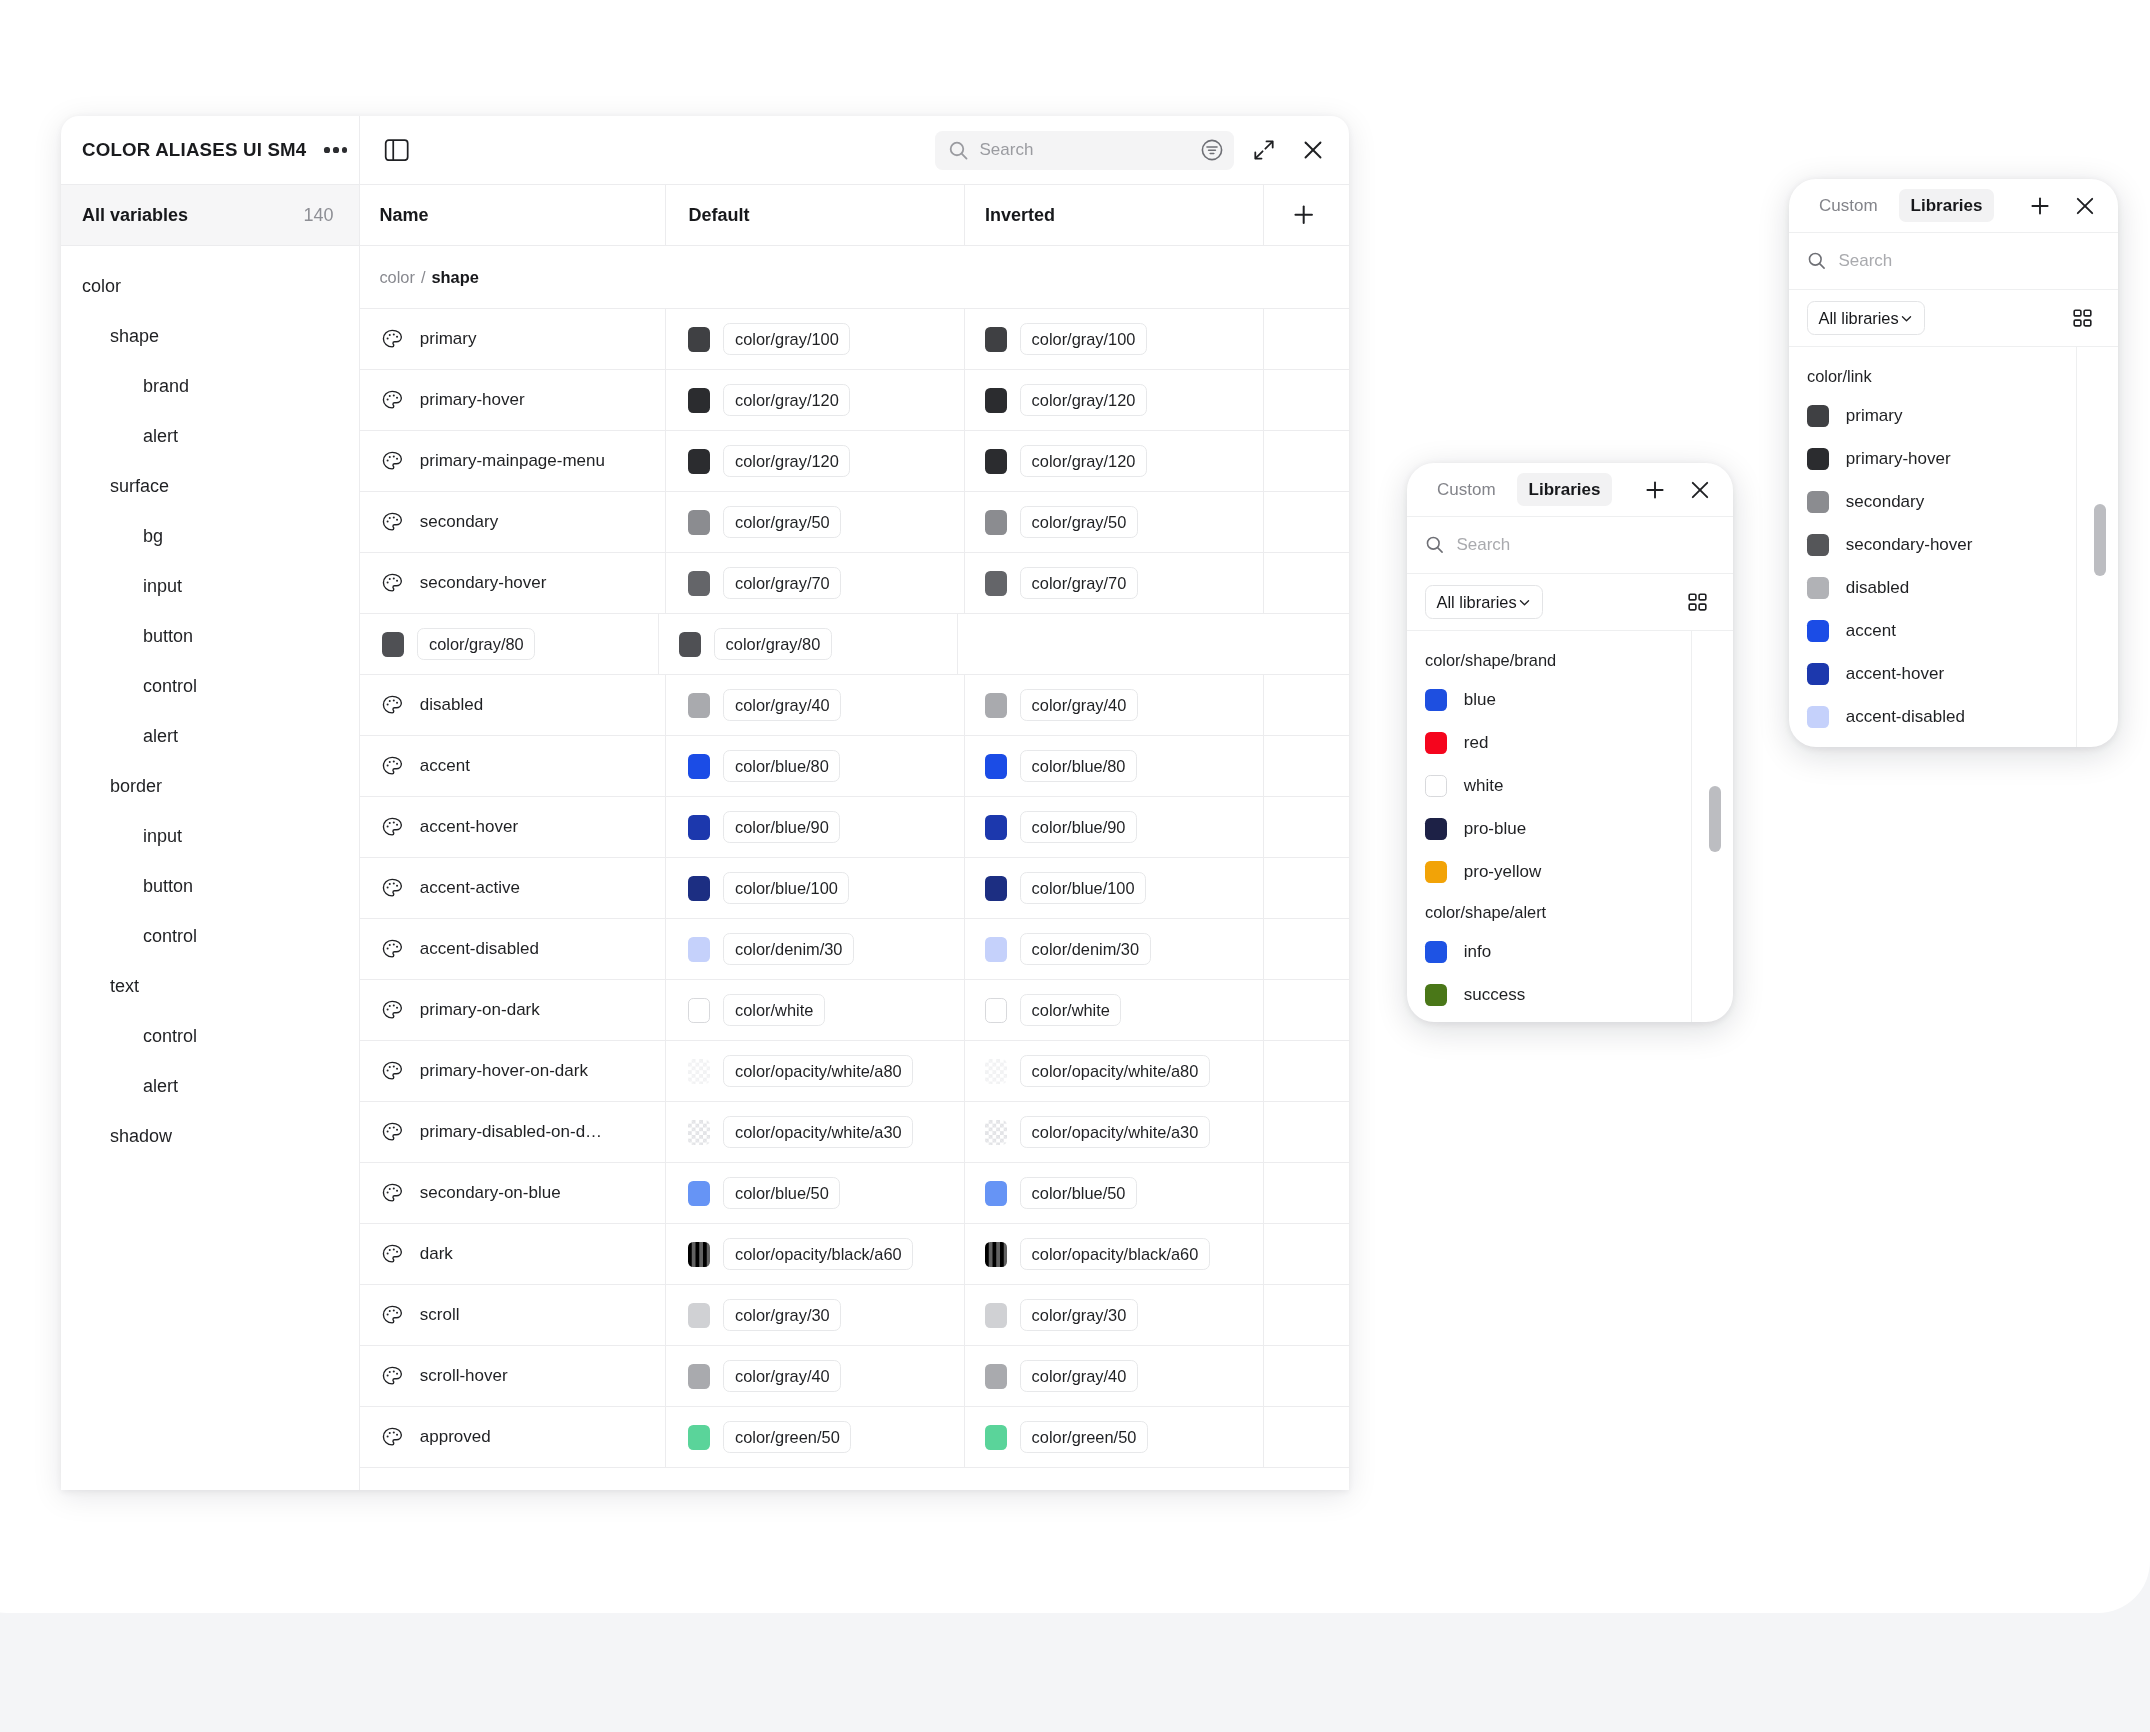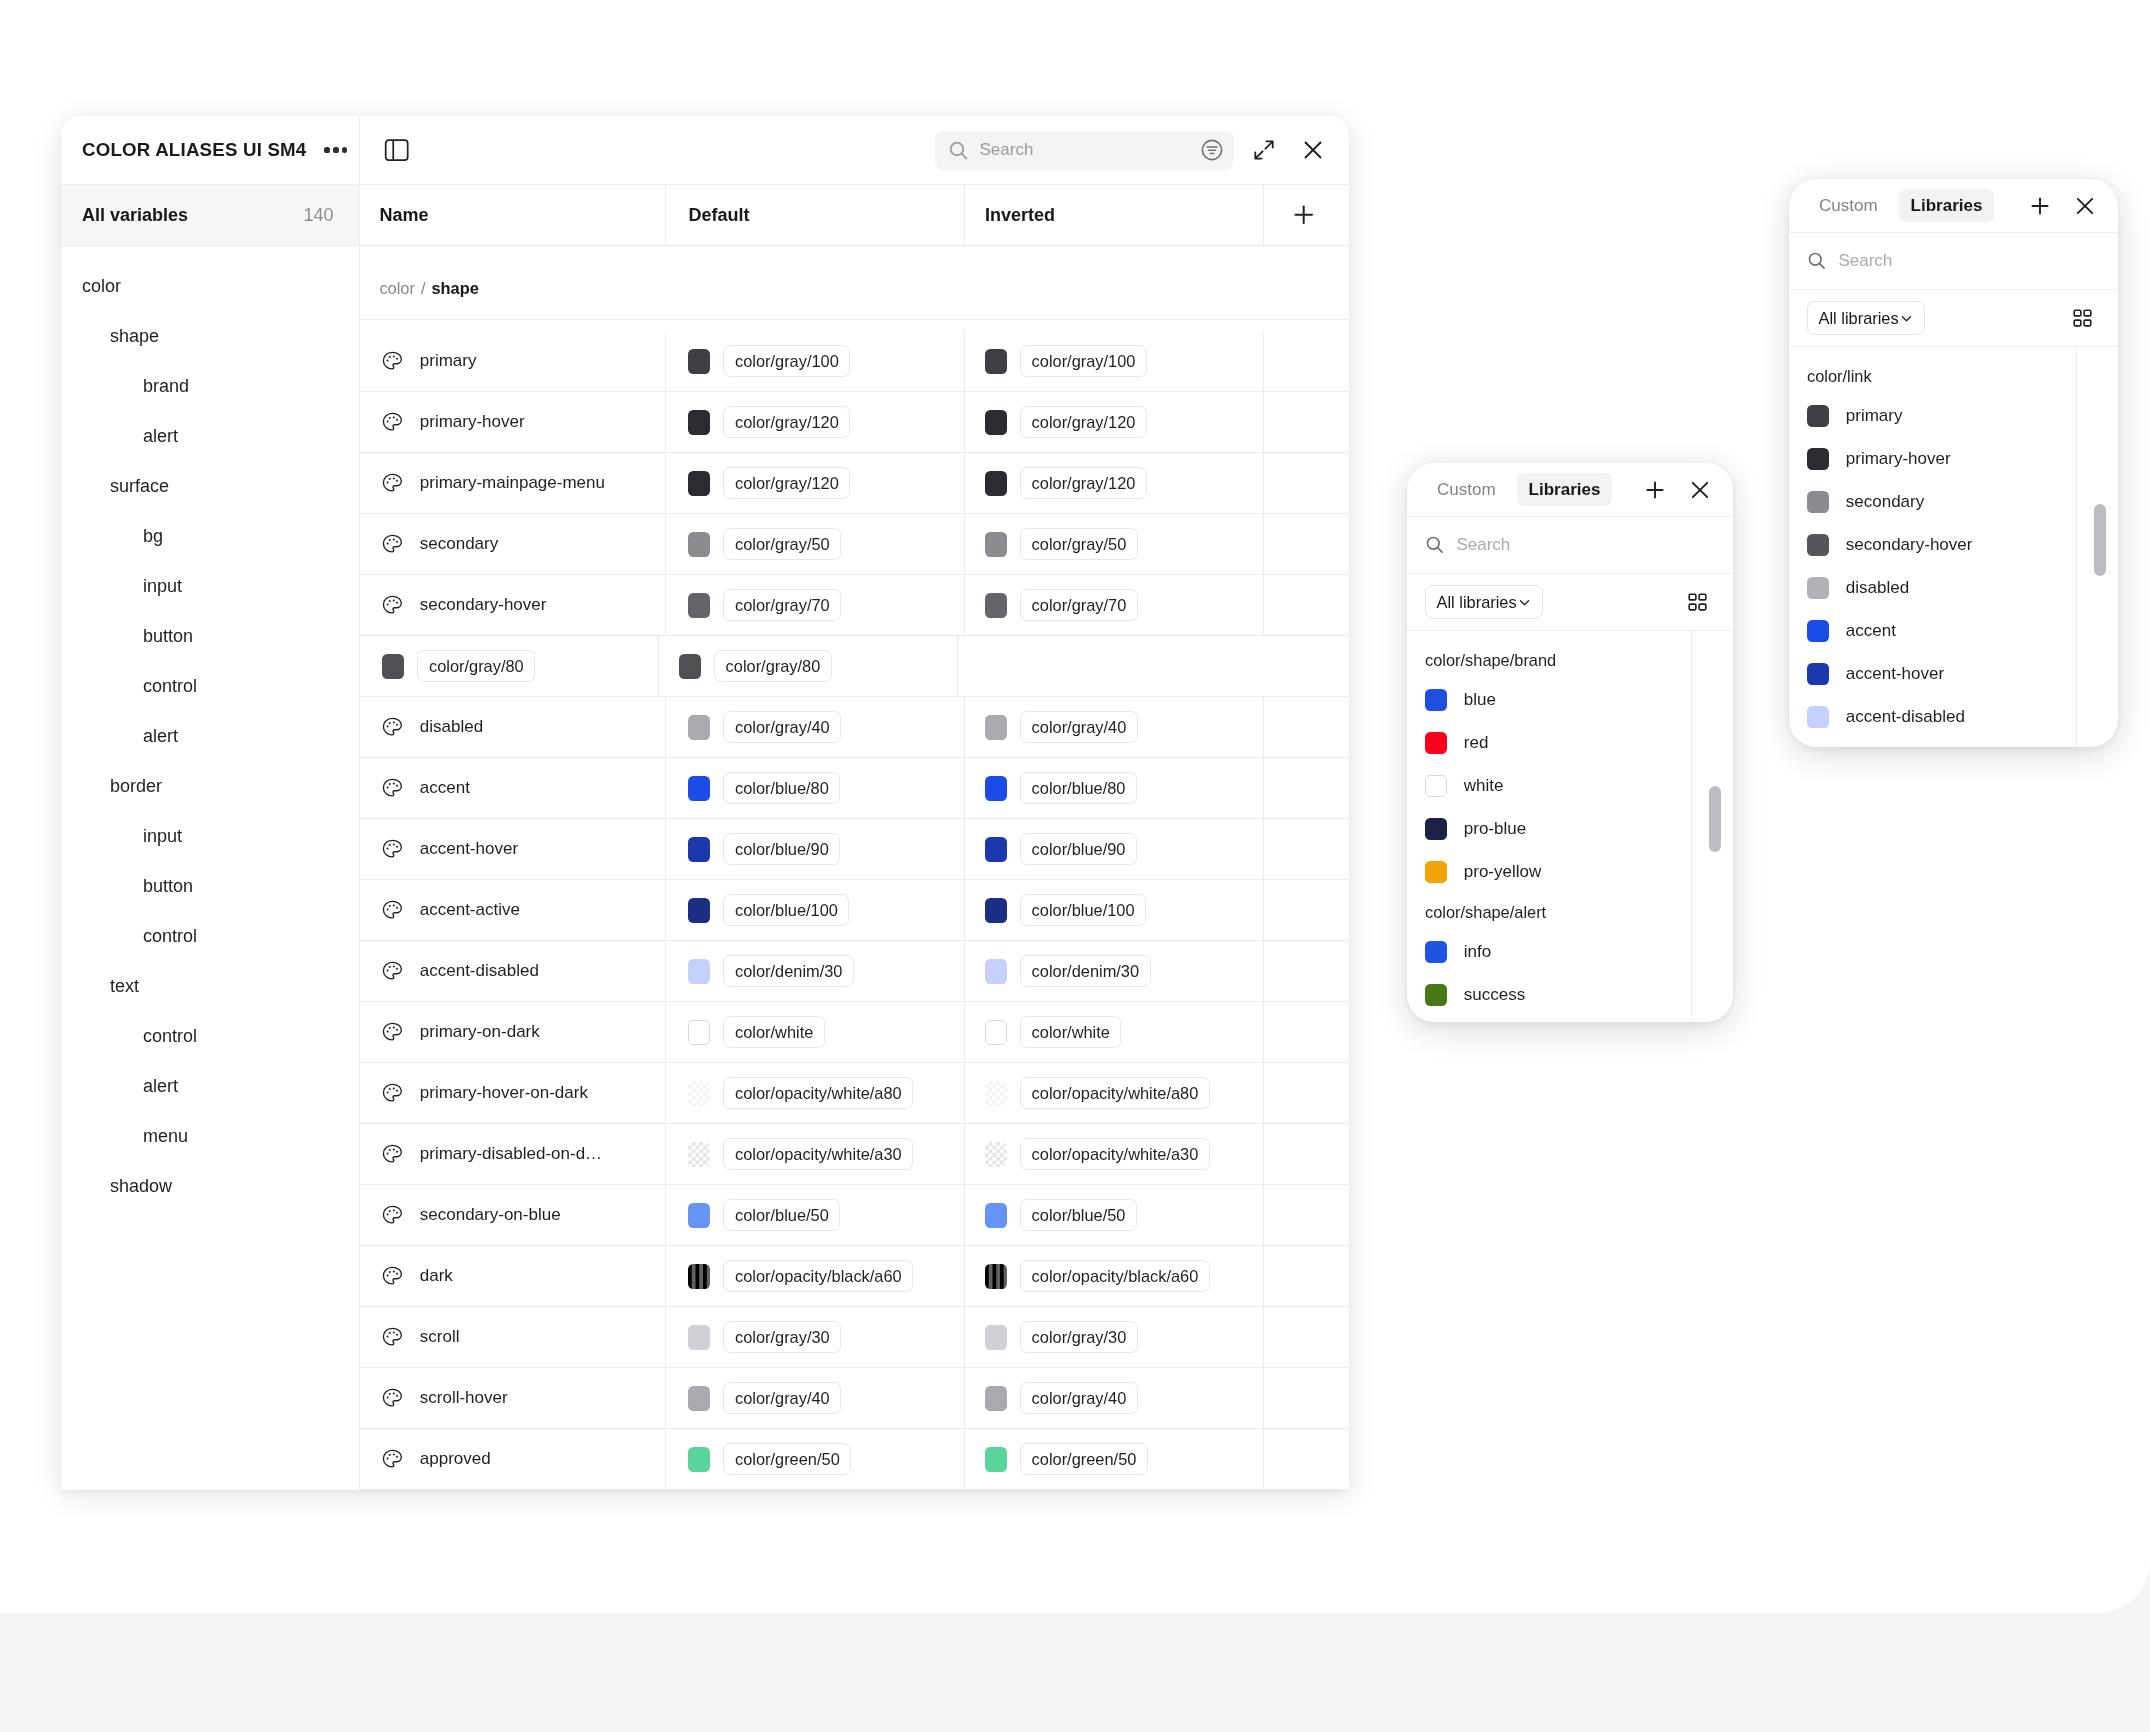--- a/index.html
+++ b/index.html
@@ -75,21 +75,21 @@
   .allvars .cnt { font-size: 18px; color: #8e8f95; }
   .tree { padding-top: 15px; }
   .tree-item {
     height: 50px; display: flex; align-items: center;
     font-size: 18px; color: #1f2023; cursor: pointer;
   }
   .tree-item.lvl0 { padding-left: 21px; }
   .tree-item.lvl1 { padding-left: 49px; }
   .tree-item.lvl2 { padding-left: 82px; }
 
-  .vw-main { flex: 1; display: flex; flex-direction: column; min-width: 0; justify-content: space-between; }
+  .vw-main { flex: 1; display: flex; flex-direction: column; min-width: 0; }
   .tbl-head {
     height: 61px; display: flex; align-items: center;
     border-bottom: 0.7px solid #ececee;
   }
   .th { font-size: 18px; font-weight: 700; color: #17181b; display: flex; align-items: center; height: 100%; }
   .th.c-name { width: 306px; padding-left: 19.4px; border-right: 0.7px solid #ececee; }
   .th.c-def  { width: 299px; padding-left: 22.4px; border-right: 0.7px solid #ececee; }
   .th.c-inv  { width: 299px; padding-left: 20px; border-right: 0.7px solid #ececee; }
   .th.c-add  { flex: 1; justify-content: flex-start; padding-left: 27px; cursor: pointer; }
 
@@ -270,23 +270,20 @@
             </div>
             <div class="tree-item lvl1">
               <span>text</span>
             </div>
             <div class="tree-item lvl2">
               <span>control</span>
             </div>
             <div class="tree-item lvl2">
               <span>alert</span>
             </div>
-            <div class="tree-item lvl2">
-              <span>menu</span>
-            </div>
             <div class="tree-item lvl1">
               <span>shadow</span>
             </div>
           </div>
       </div>
 
       <div class="vw-main">
         <div class="tbl-head">
           <div class="th c-name">Name</div>
           <div class="th c-def">Default</div>

